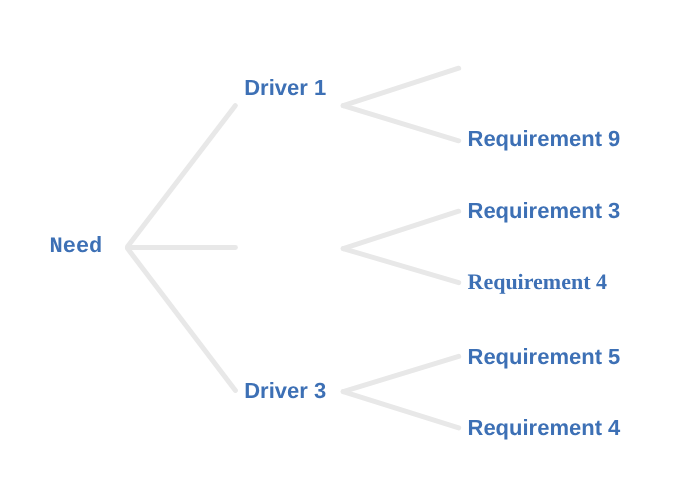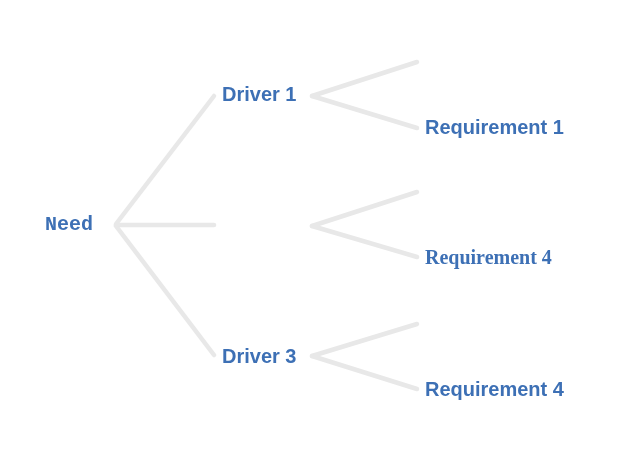--- a/index.html
+++ b/index.html
@@ -26,21 +26,21 @@
   }
   .node {
     position: absolute;
     color: var(--text-color, #3d70b5);
     font-size: 20px;
     font-weight: bold;
     line-height: 28px;
     white-space: nowrap;
   }
   .need { left: 45px;  top: 211px; font-family: Liberation Mono, monospace; }
-  .d1   { left: 222px; top: 80px;  }
+  .d1   { left: 222px; top: 66px;  }
   .d2   { left: 222px; top: 212px; }
   .d3   { left: 222px; top: 342px; }
   .req  { left: 425px; }
   .r1   { top: 48px;  }
   .r2   { top: 113px; }
   .r3   { top: 178px; }
   .r4   { top: 243px; font-family: Liberation Serif, serif; }
   .r5   { top: 311px; }
   .r6   { top: 375px; }
 </style>
@@ -63,17 +63,19 @@
 
     <line x1="312" y1="356" x2="417" y2="324"></line>
     <line x1="312" y1="356" x2="417" y2="389"></line>
   </svg>
 
   <div class="node need">Need</div>
 
   <div class="node d1">Driver 1</div>
   <div class="node d3">Driver 3</div>
 
-  <div class="node req r2">Requirement 1</div>
+  <div class="node req r2">Requirement 9</div>
+  <div class="node req r3">Requirement 3</div>
   <div class="node req r4">Requirement 4</div>
+  <div class="node req r5">Requirement 5</div>
   <div class="node req r6">Requirement 4</div>
 
 </div>
 
 </body></html>

